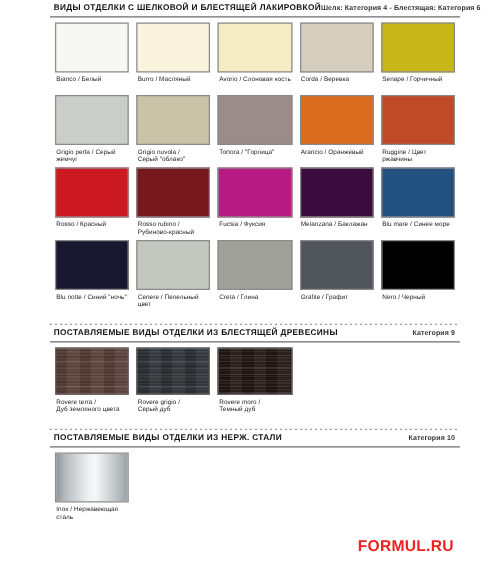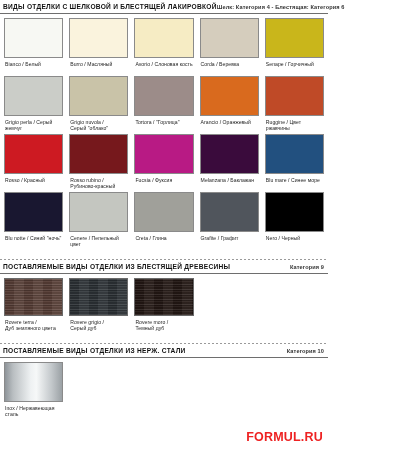--- a/index.html
+++ b/index.html
@@ -3,21 +3,21 @@
 <meta charset="utf-8">
 <style>
   html,body{margin:0;padding:0;}
   body{
     width:400px;height:457px;
     background:#ffffff;
     font-family:"Liberation Sans","DejaVu Sans",sans-serif;
     color:#1a1a1a;
     overflow:hidden;
   }
-  .page{position:relative;width:328px;height:457px;}
+  .page{position:relative;width:328px;height:457px;margin-left:40px;}
 
   
   .sec-rule{
     height:1px;width:100%;
     background-image:repeating-linear-gradient(to right,#9a9a9a 0 2px,transparent 2px 4px);
     background-size:4px 1px;
   }
   .sec-head{
     display:flex;align-items:baseline;justify-content:space-between;
     padding:3px 4px 3px 3px;

